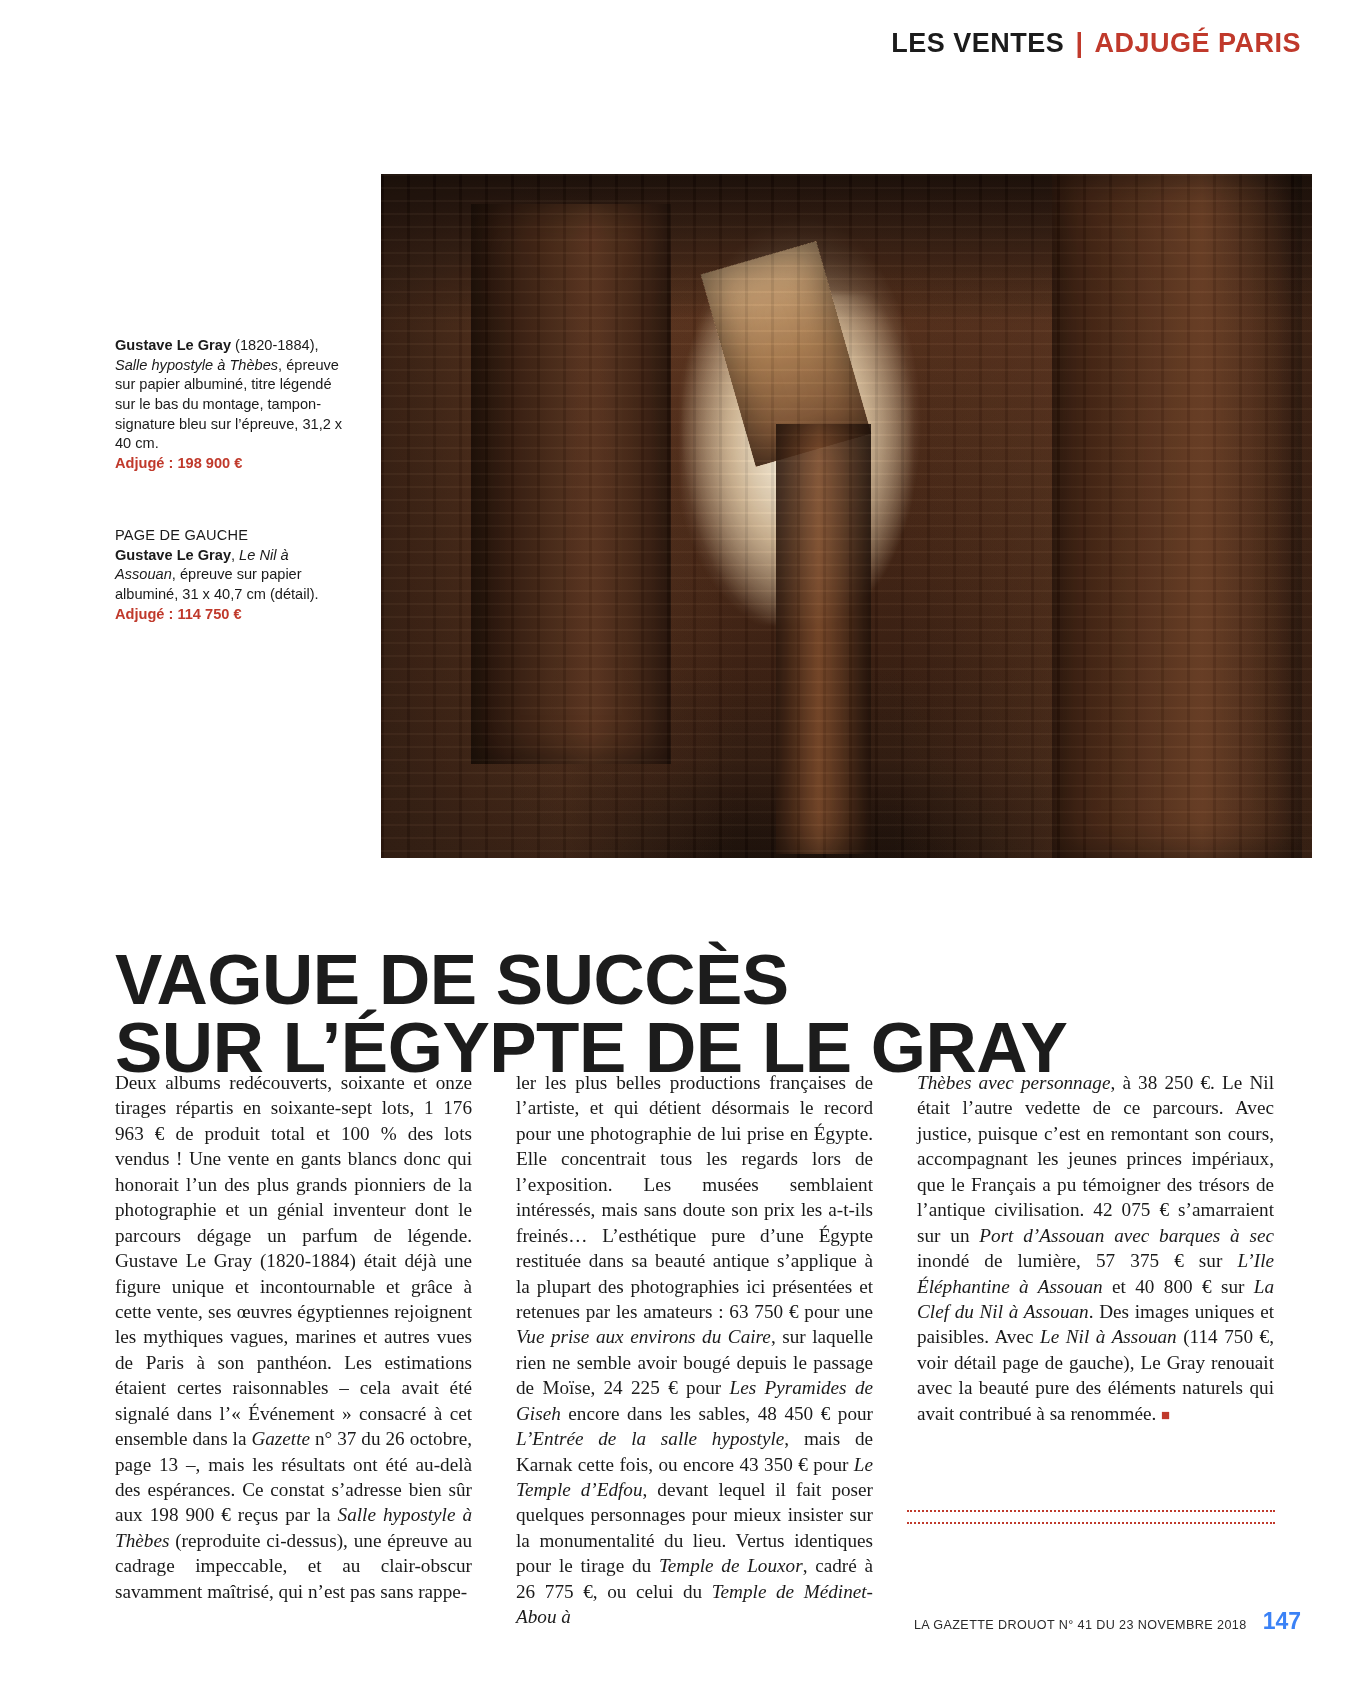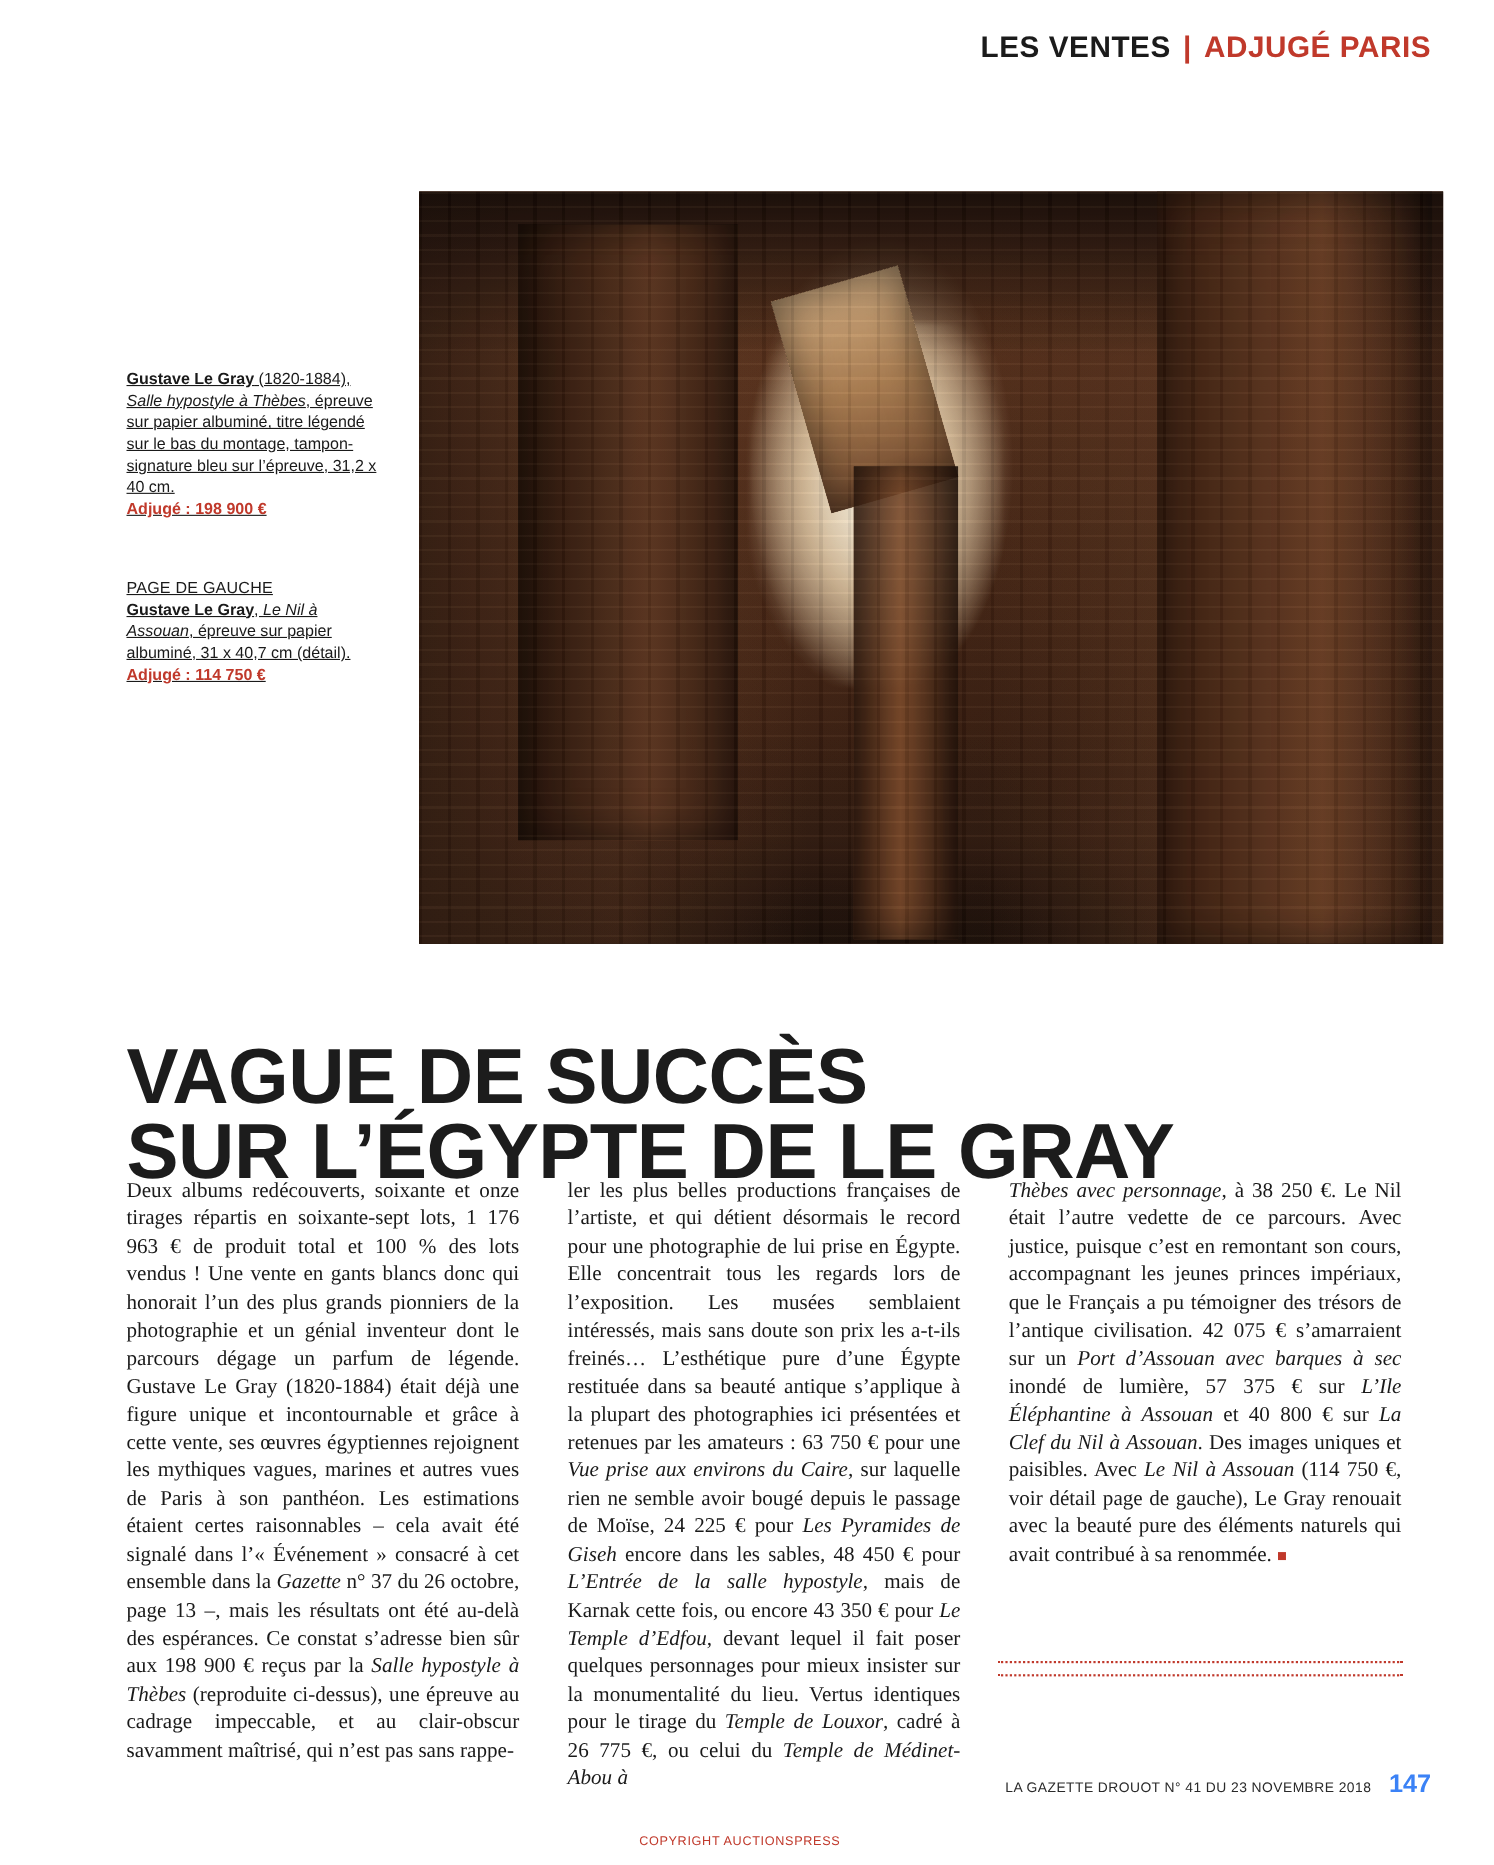--- a/index.html
+++ b/index.html
@@ -90,21 +90,21 @@
     background:radial-gradient(ellipse at 50% 45%, rgba(255,249,233,0.95) 0%, rgba(245,222,185,0.6) 40%, rgba(255,255,255,0) 75%);
     filter:blur(2px);
   }
 
   
   .caption-col {
     position:absolute; left:115px; top:336px; width:235px;
     font-family:"Liberation Sans", sans-serif;
     font-size:14.6px; line-height:1.35; color:#1a1a1a;
   }
-  .caption-col .blk { margin-bottom:0;text-decoration:underline; }
+  .caption-col .blk { margin-bottom:0; }
   .caption-col .gap { height:52px; }
   .caption-col b { font-weight:bold; }
   .caption-col i { font-style:italic; }
   .price { color:#c0392b; font-weight:bold; }
   .eyebrow { letter-spacing:0.2px; }
 
   
   .headline {
     position:absolute; left:115px; top:898px; width:1160px;
     font-family:"Liberation Sans", sans-serif;
@@ -223,15 +223,14 @@
   <div class="salebox">
     <div class="dots"></div>
     <div class="dots bottom"></div>
   </div>
 
   <div class="footer">
     <span>LA GAZETTE DROUOT N° 41 DU 23 NOVEMBRE 2018</span>
     <span class="pageno">147</span>
   </div>
 
-  <div class="copyright">COPYRIGHT AUCTIONSPRESS</div>
 
 </div>
 
 </body></html>

